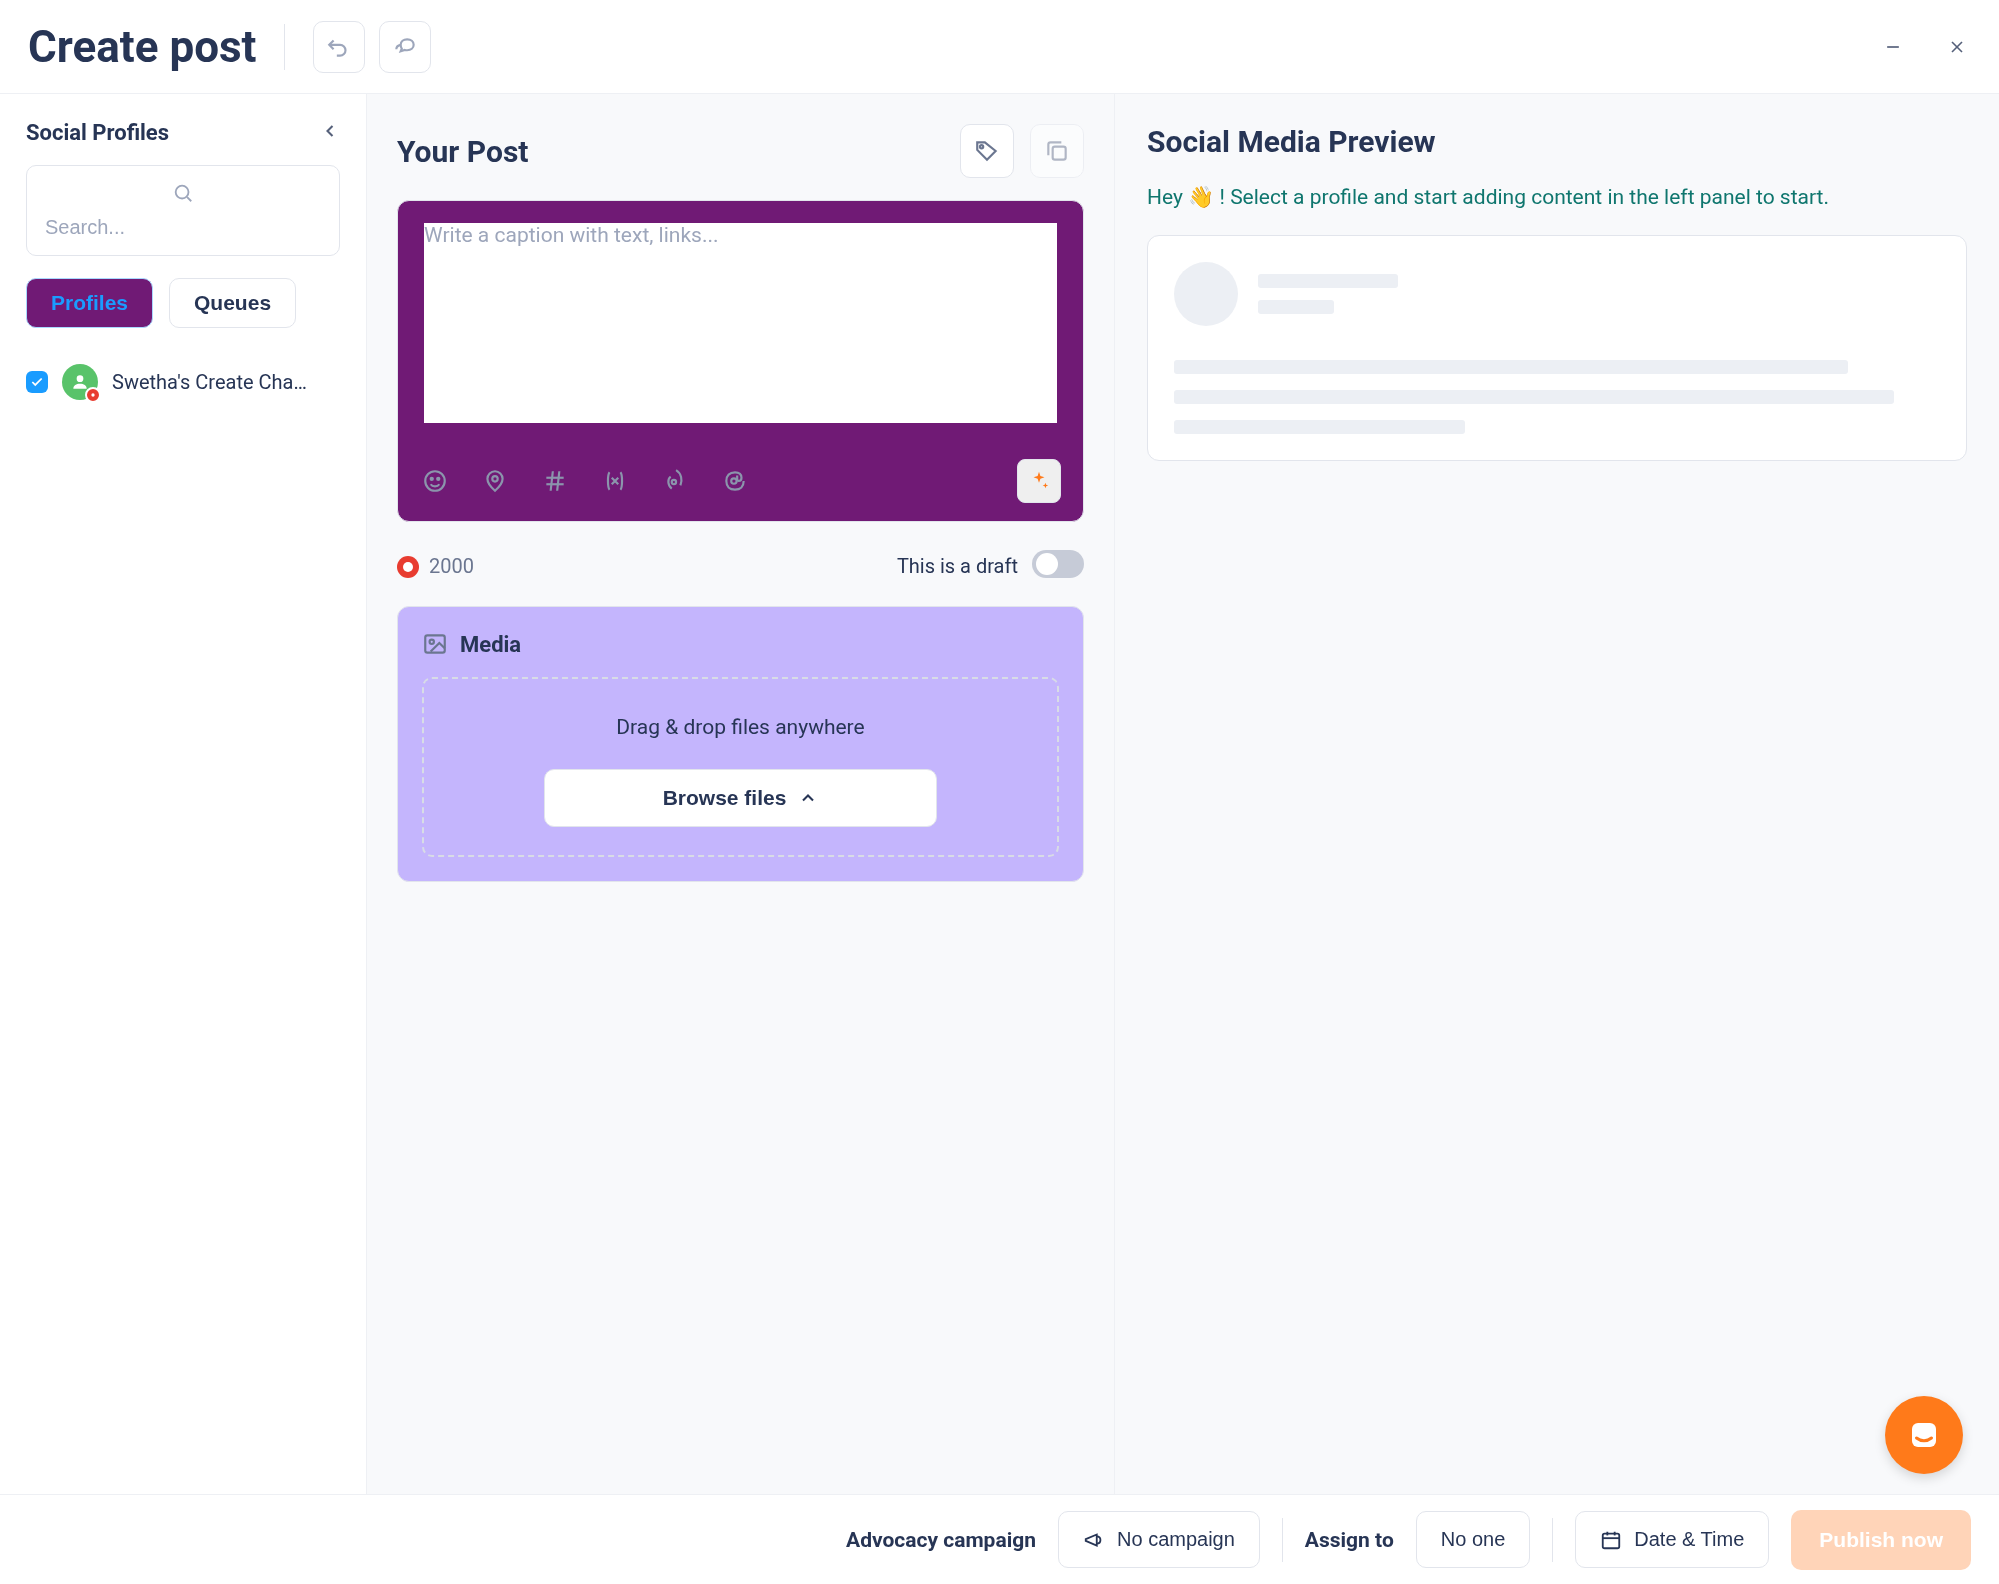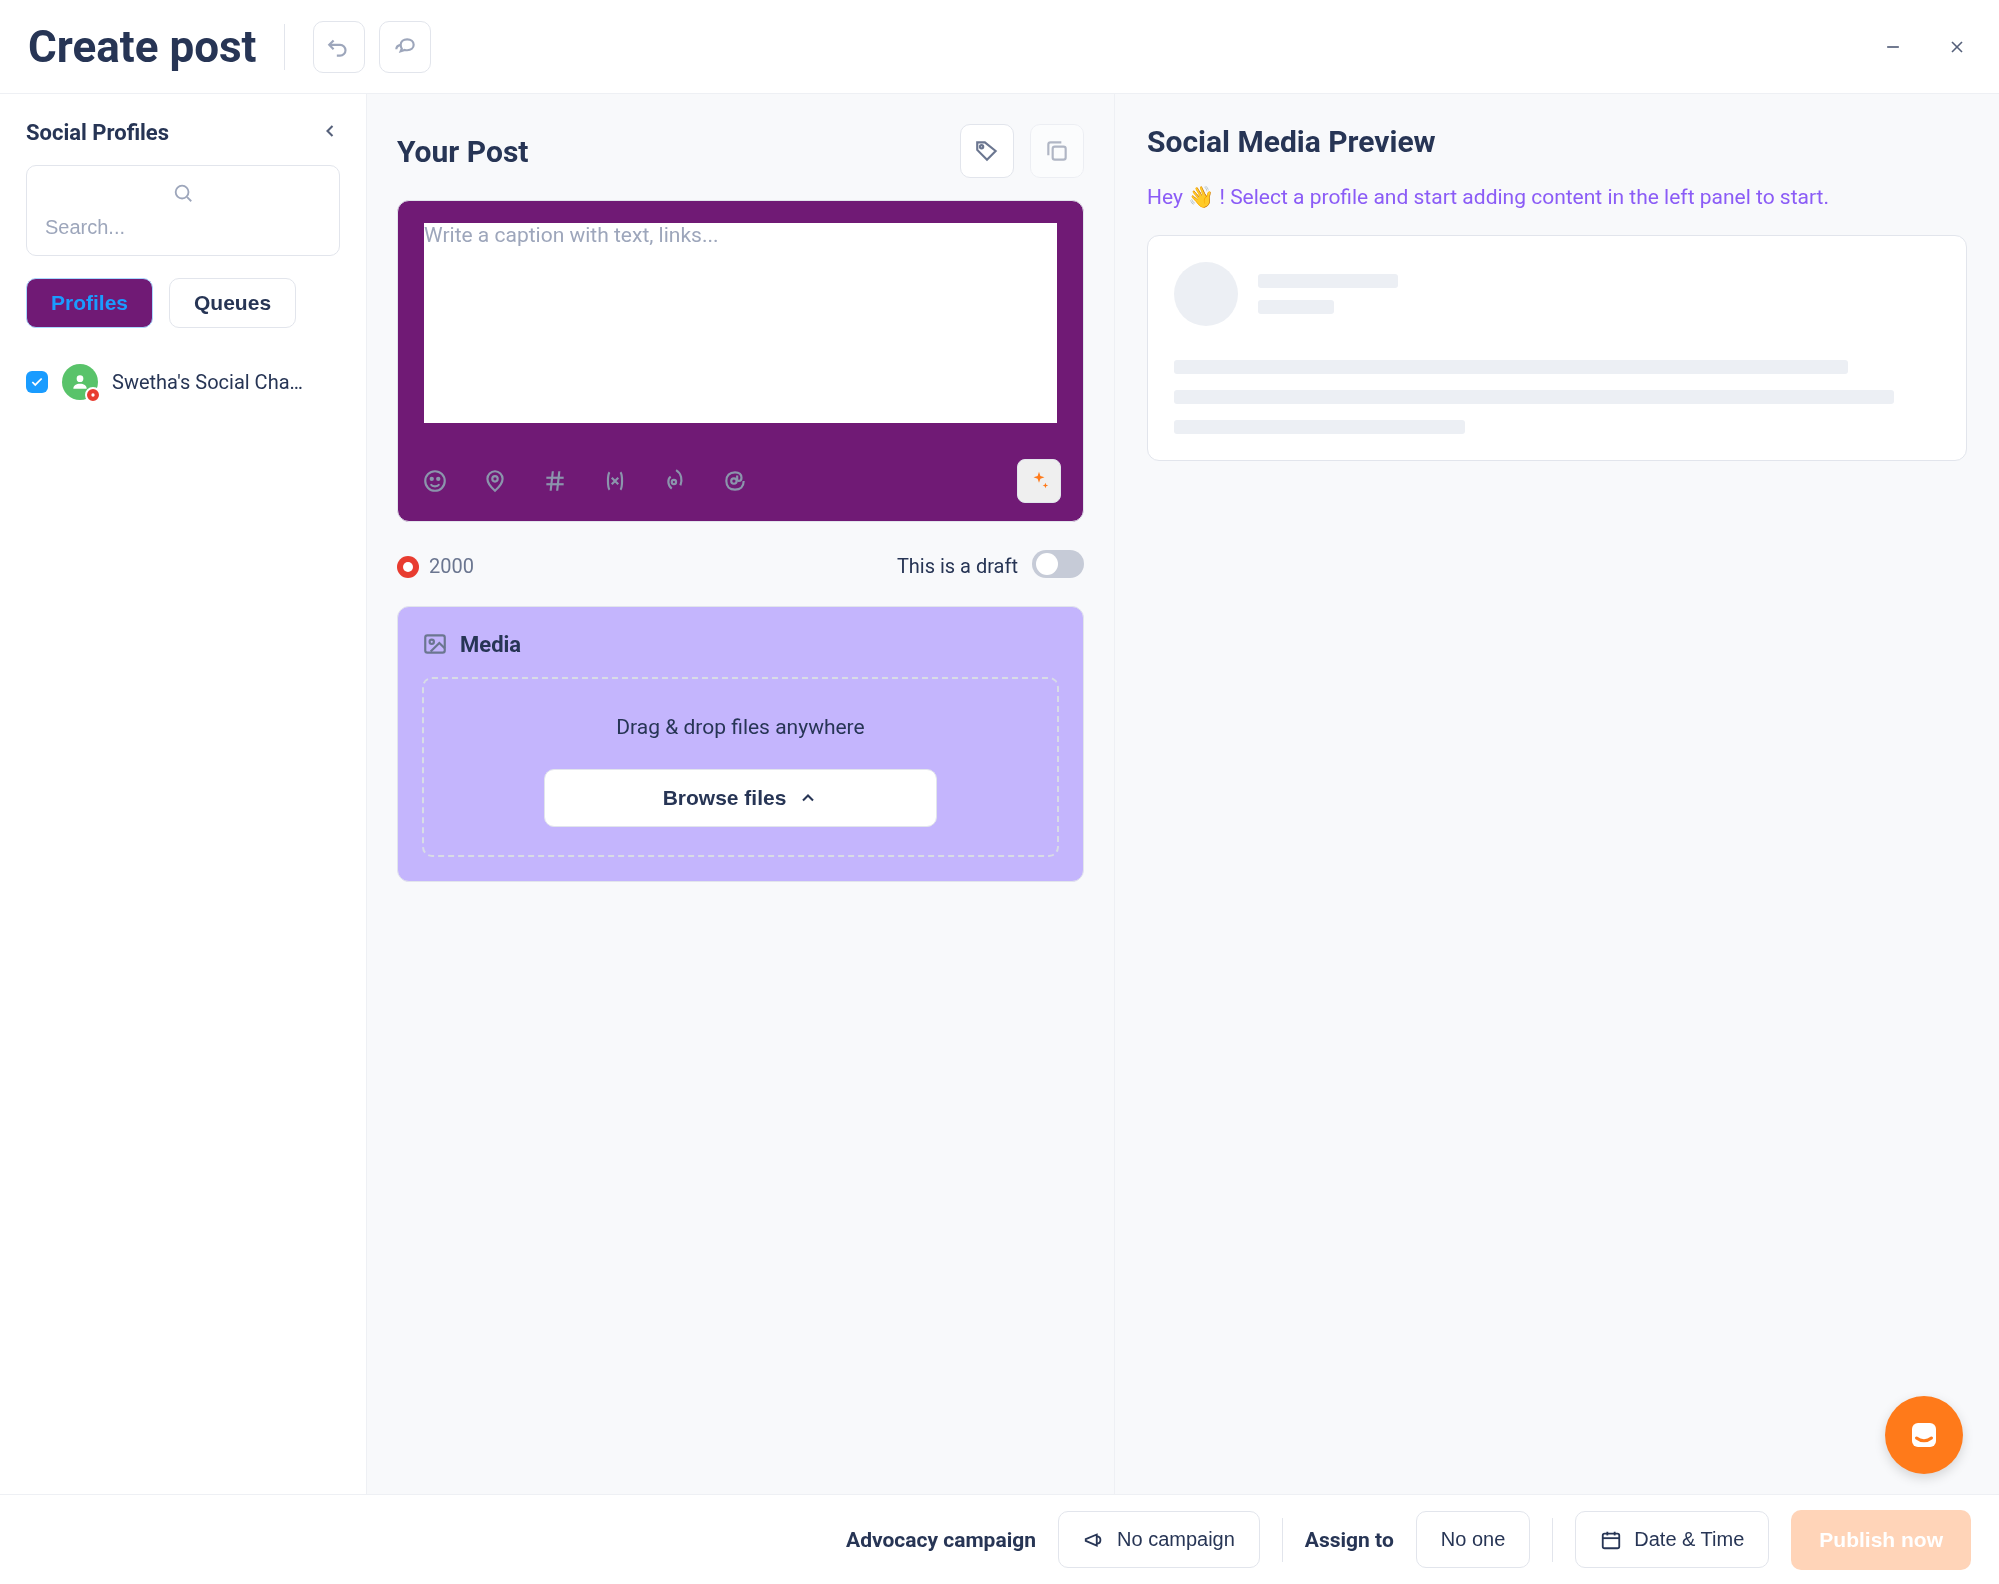--- a/index.html
+++ b/index.html
@@ -57,21 +57,21 @@
 .media-card { border:1px solid #e2e5ec; border-radius:12px; background:#c4b5fd; padding: 24px; }
 .media-head { display:flex; align-items:center; gap:12px; margin-bottom:20px; }
 .media-title { font-size:22px; font-weight:700; color:#273555; }
 .dropzone { border:2px dashed #d8dce6; border-radius:10px; padding: 36px 20px 28px; text-align:center; }
 .dropzone-text { font-size:21px; color:#273555; margin-bottom: 30px; }
 .browse-btn { display:inline-flex; align-items:center; gap:12px; border:1px solid #e2e5ec; border-radius:10px; padding: 16px 118px; font-size:21px; font-weight:700; background:#fff; cursor:pointer; color:#273555; }
 
 
 .right { flex:1; padding: 30px 32px; }
 .preview-title { font-size:30px; font-weight:700; color:#273555; margin-bottom: 26px; }
-.preview-hint { font-size:21px; color:#8b5cf6; margin-bottom: 26px; }
+.preview-hint { font-size:21px; color:#0f766e; margin-bottom: 26px; }
 .preview-card { border:1px solid #e2e5ec; border-radius:12px; background:#fff; padding: 26px; }
 .skel-row { display:flex; gap:20px; align-items:center; margin-bottom: 34px; }
 .skel-avatar { width:64px; height:64px; border-radius:50%; background:#eceff4; }
 .skel-lines { flex:1; }
 .skel-line { height:14px; border-radius:3px; background:#eceff4; margin-bottom:12px; }
 .skel-line.w1 { width:140px; }
 .skel-line.w2 { width:76px; margin-bottom:0; }
 .skel-body .skel-line { margin-bottom:16px; }
 .skel-body .skel-line.b1 { width:88%; }
 .skel-body .skel-line.b2 { width:94%; }
@@ -154,21 +154,21 @@
           <svg width="20" height="20" viewBox="0 0 24 24" fill="#fff">
               <circle cx="12" cy="8" r="4"></circle>
               <path d="M4 20c0-4 3.5-6 8-6s8 2 8 6"></path>
             </svg>
           <div class="avatar-badge">
             <svg width="8" height="8" viewBox="0 0 24 24" fill="#fff">
                 <circle cx="12" cy="12" r="5"></circle>
               </svg>
           </div>
         </div>
-        <div class="profile-name">Swetha's Social Cha…</div>
+        <div class="profile-name">Swetha's Create Cha…</div>
       </div>
     </div>
 
     <div class="middle">
       <div class="post-head">
         <div class="post-title">Your Post</div>
         <div class="post-head-actions">
           <button class="sq-btn">
             <svg width="26" height="26" viewBox="0 0 24 24" fill="none" stroke="currentColor" stroke-width="2">
                 <path d="M20 12l-8 8-9-9V4h7l10 8z"></path>

